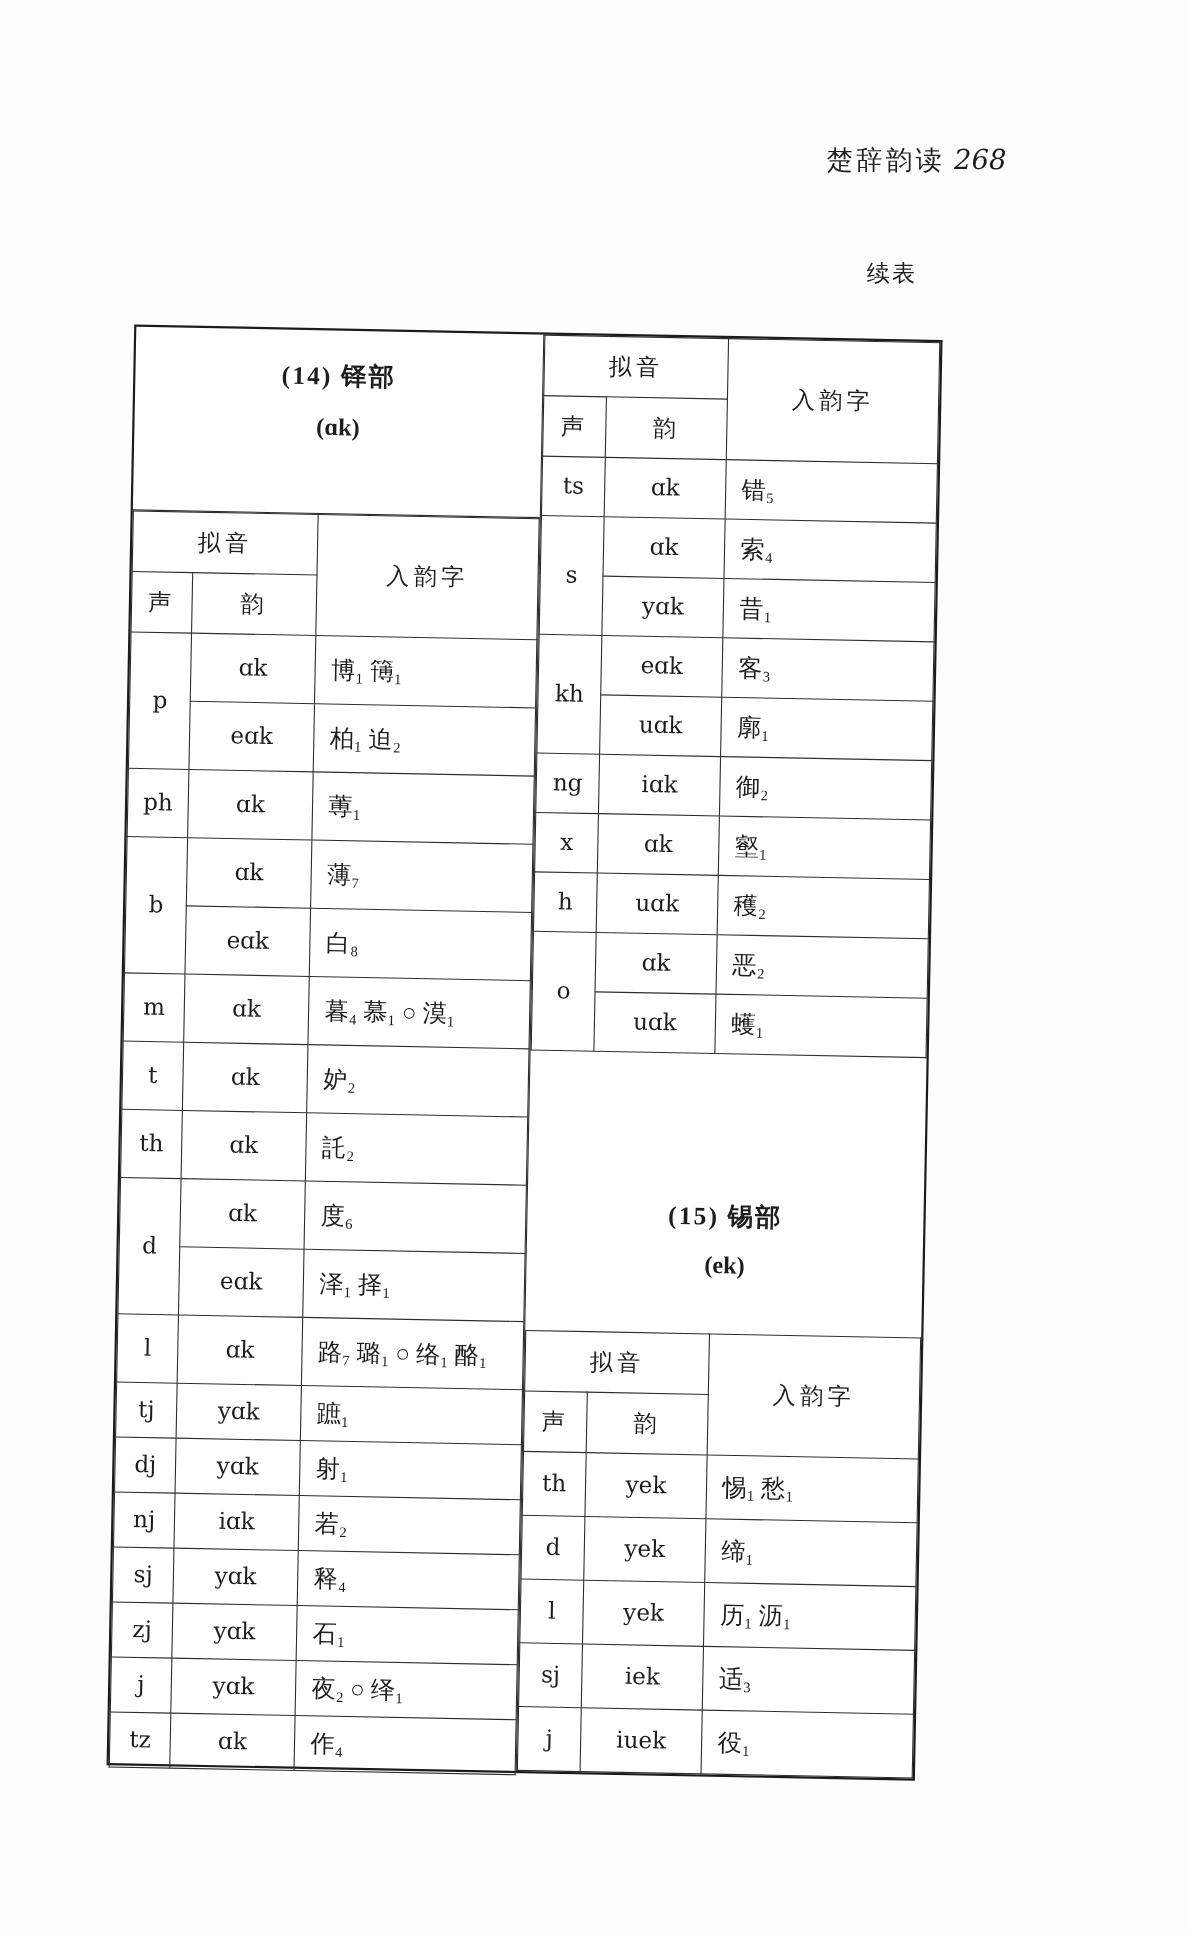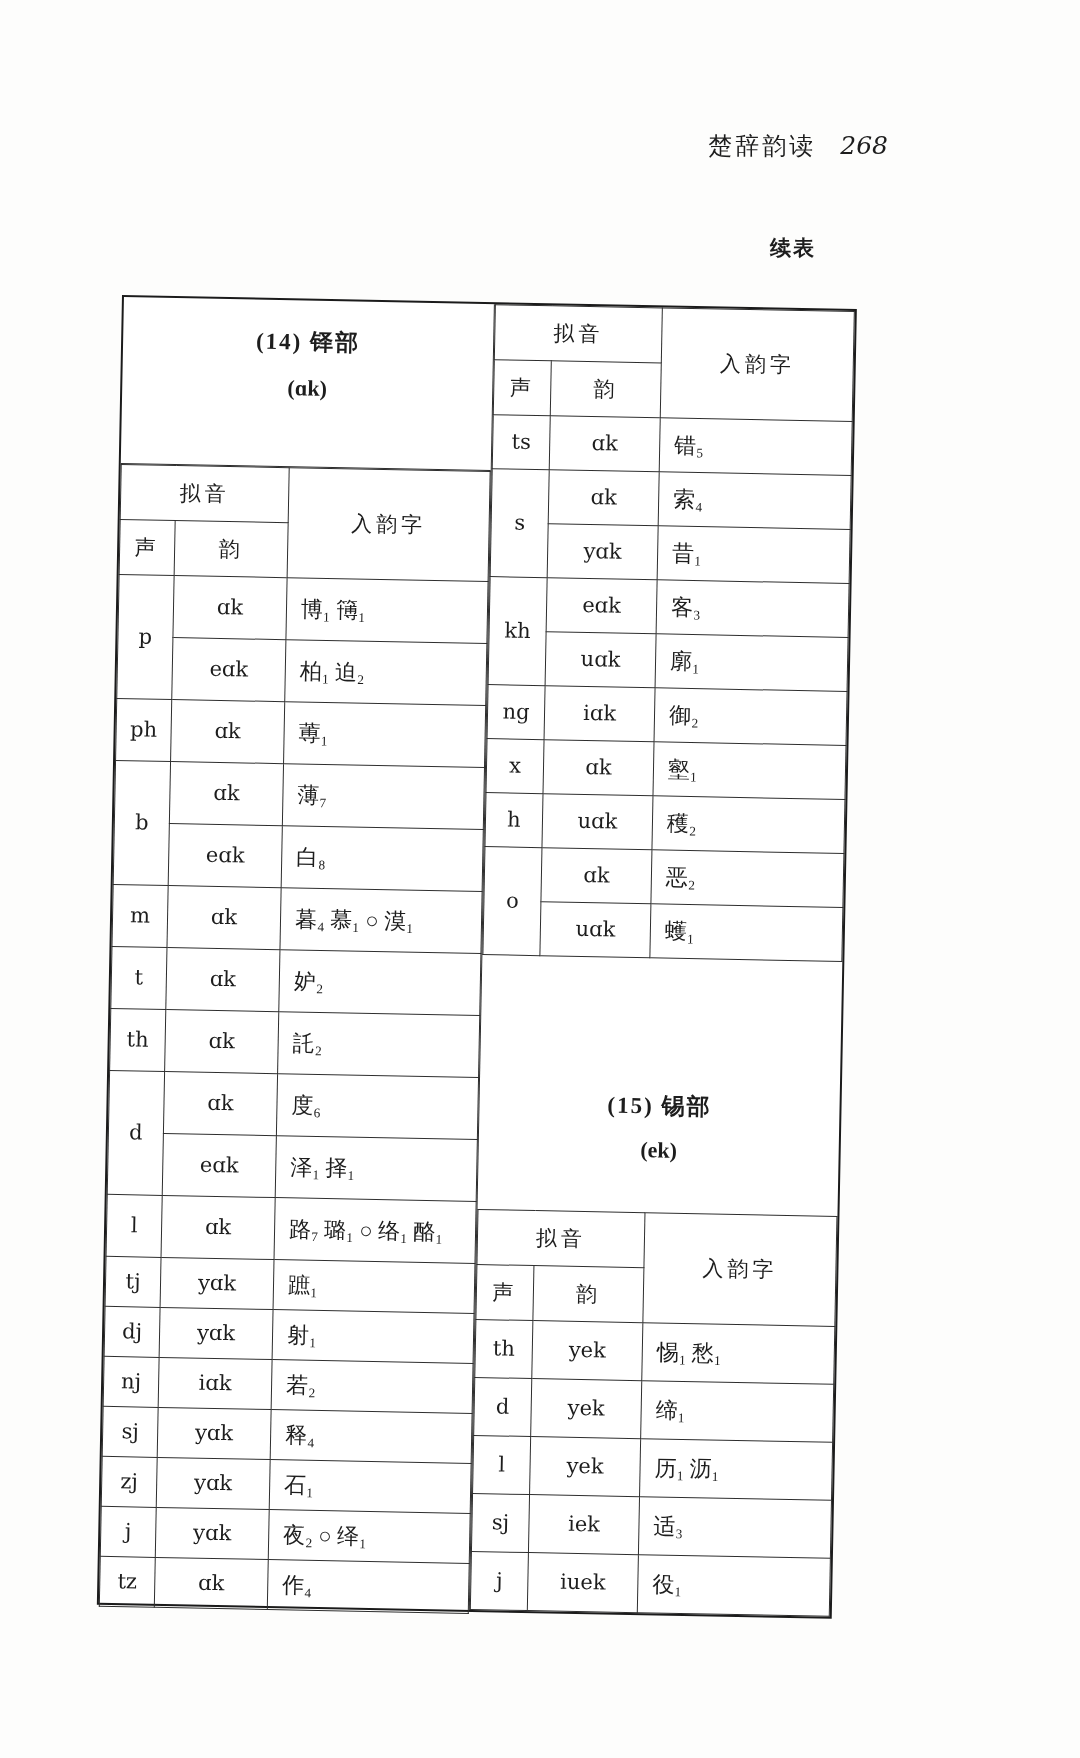--- a/index.html
+++ b/index.html
@@ -3,25 +3,25 @@
 <meta charset="utf-8">
 <style>
   html,body{margin:0;padding:0;}
   body{
     width:1080px;height:1758px;background:#fdfdfc;overflow:hidden;
     font-family:"Liberation Serif","DejaVu Serif",serif;color:#1d1d1d;
     position:relative;
   }
   .page-header{
     position:absolute;top:130px;left:0;width:888px;
-    display:flex;justify-content:flex-end;align-items:baseline;gap:24px;
+    display:flex;justify-content:flex-end;align-items:baseline;gap:8px;padding-left:27px;
   }
   .page-header .htitle{font-size:24px;letter-spacing:3px;}
   .page-header .hpage{font-size:25px;font-style:italic;font-family:"DejaVu Serif",serif;}
-  .continued{position:absolute;left:770px;top:234px;font-size:21px;letter-spacing:2px;font-weight:bold;}
+  .continued{position:absolute;left:788px;top:234px;font-size:21px;letter-spacing:2px;}
 
   .frame{
     position:absolute;left:122px;top:295px;width:735px;height:1310px;
     border:2.5px solid #1b1b1b;background:#fff;
     transform:rotate(1.1deg);transform-origin:0 0;
     display:flex;box-sizing:border-box;
   }
   .pane{box-sizing:border-box;}
   .pane-left{width:370px;}
   .pane-right{flex:1;border-left:1.5px solid #2e2e2e;display:flex;flex-direction:column;}

